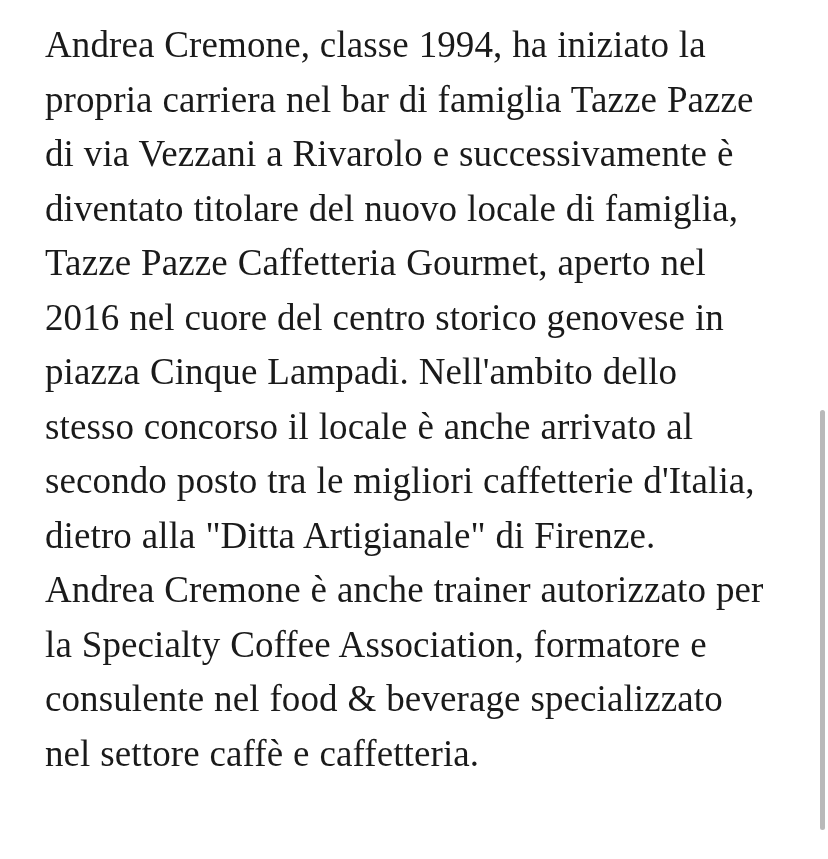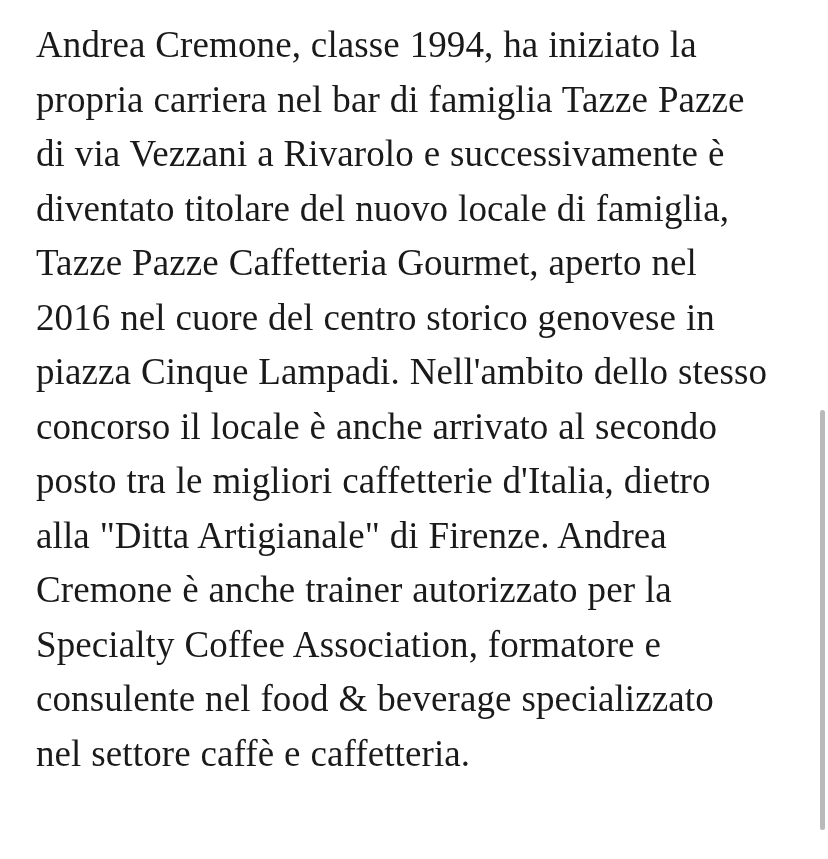--- a/index.html
+++ b/index.html
@@ -15,21 +15,21 @@
     color: #1a1a1a;
   }
   .page {
     position: relative;
     width: 828px;
     height: 859px;
     box-sizing: border-box;
   }
   .article-body {
     box-sizing: border-box;
-    padding: 18px 60px 0 36px;
+    padding: 18px 60px 0 45px;
     width: 828px;
   }
   .article-paragraph {
     margin: 0;
     font-family: "Liberation Serif", serif;
     font-size: 37px;
     line-height: 54.5px;
     letter-spacing: 0.1px;
     color: #1a1a1a;
     text-align: left;

